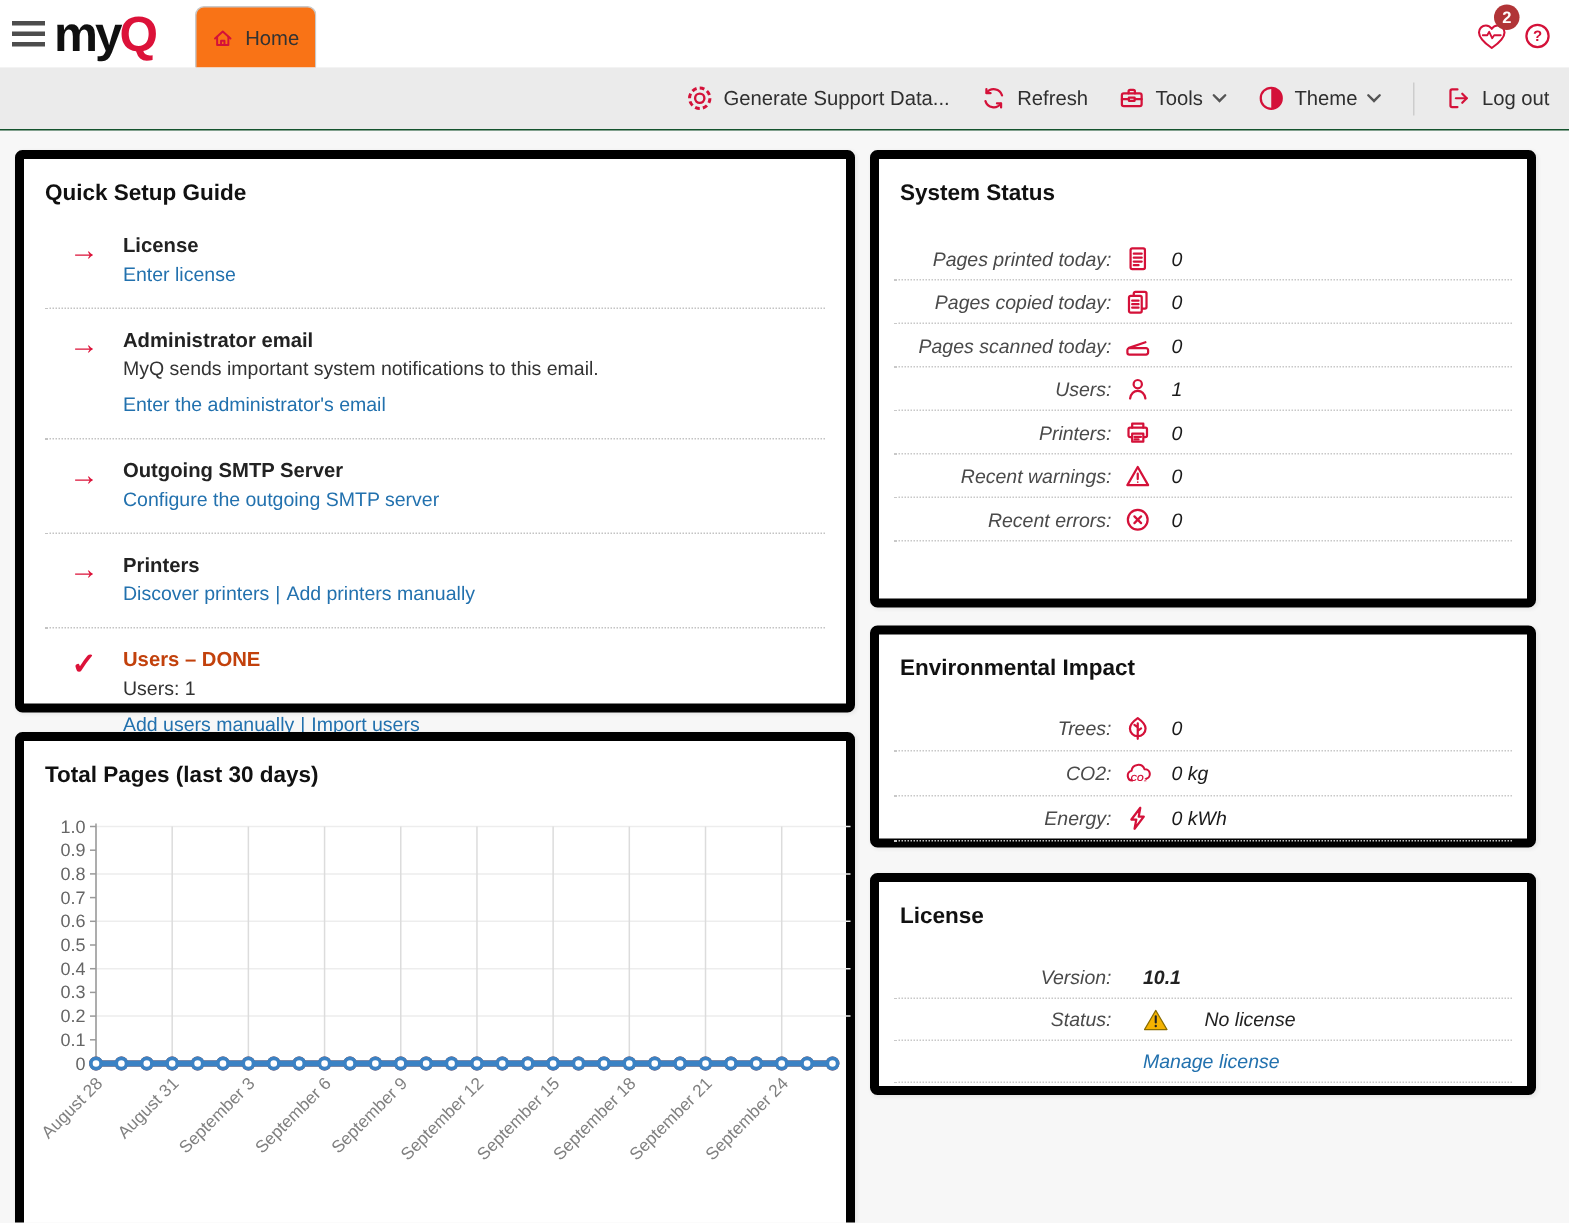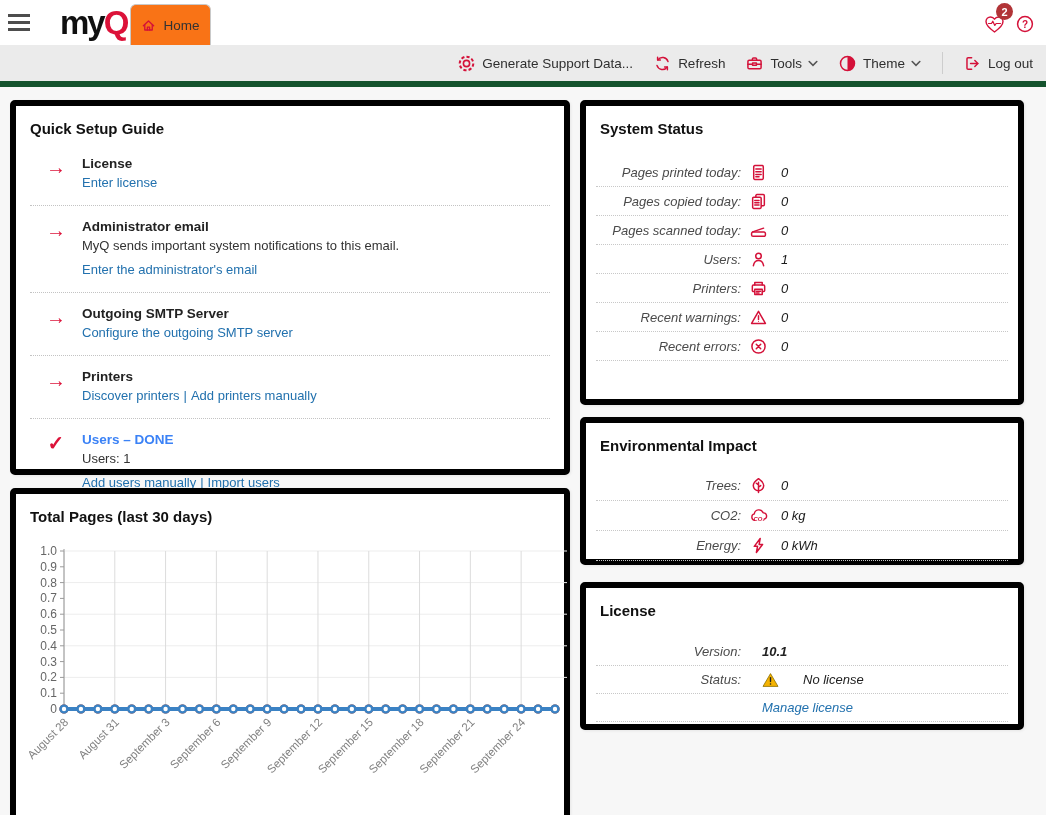--- a/index.html
+++ b/index.html
@@ -4,30 +4,30 @@
 <style>
   *{box-sizing:border-box;margin:0;padding:0;}
   html,body{width:1046px;height:815px;overflow:hidden;}
   body{position:relative;background:#f7f7f7;font-family:"Liberation Sans",sans-serif;font-size:13px;color:#333;}
   a{cursor:pointer;}
 
   
   .topbar{position:absolute;top:0;left:0;width:1046px;height:45px;background:#fff;}
   .hamburger{position:absolute;left:8px;top:14px;width:22px;height:17px;cursor:pointer;}
   .hamburger span{display:block;height:3px;background:#4d4d4d;margin-bottom:4px;}
-  .logo{position:absolute;left:36px;top:1px;font-size:33px;font-weight:800;letter-spacing:-2px;cursor:pointer;line-height:44px;margin-left:24px;}
+  .logo{position:absolute;left:36px;top:1px;font-size:33px;font-weight:800;letter-spacing:-2px;cursor:pointer;line-height:44px;}
   .logo-my{color:#101010;}
   .logo-q{color:#dc1239;}
   .tab{position:absolute;left:130px;top:4px;width:81px;height:41px;background:#f97316;border:1px solid #c9c9c9;border-bottom:none;border-radius:6px 6px 0 0;display:flex;align-items:center;justify-content:center;gap:7px;color:#333;cursor:pointer;font-size:13.5px;}
   .notif{position:absolute;right:40px;top:14px;width:23px;height:20px;cursor:pointer;}
   .badge{position:absolute;top:-11px;right:-7px;width:17px;height:17px;border-radius:50%;background:#b13437;color:#fff;font-size:11px;font-weight:700;display:flex;align-items:center;justify-content:center;}
   .help{position:absolute;right:12px;top:15px;width:18px;height:18px;cursor:pointer;}
 
   
-  .toolbar{position:absolute;top:45px;left:0;width:1046px;height:42px;background:#ebebeb;border-bottom:6px solid #14532d;display:flex;align-items:center;justify-content:flex-end;padding-right:13px;gap:21px;font-size:13.5px;color:#2f2f2f;}
+  .toolbar{position:absolute;top:45px;left:0;width:1046px;height:42px;background:#ebebeb;border-bottom:1px solid #14532d;display:flex;align-items:center;justify-content:flex-end;padding-right:13px;gap:21px;font-size:13.5px;color:#2f2f2f;}
   .tb-item{display:flex;align-items:center;gap:7px;cursor:pointer;white-space:nowrap;}
   .tb-sep{width:1px;height:22px;background:#cdcdcd;}
   .chev{margin-left:-1px;}
 
   
   .card{position:absolute;background:#fff;border:6px solid #000000;border-radius:5px;box-shadow:1px 1px 3px rgba(0,0,0,.07);}
   .card-title{font-size:15px;font-weight:700;color:#111;padding:14px 14px 0 14px;}
   #qs-card{left:10px;top:100px;width:560px;height:375px;}
   #chart-card{left:10px;top:488px;width:560px;height:360px;}
   #status-card{left:580px;top:100px;width:444px;height:305px;}
@@ -35,21 +35,21 @@
   #license-card{left:580px;top:582px;width:444px;height:148px;}
 
   
   .qs-list{padding:6px 14px 0 14px;}
   .qs-item{display:flex;padding:13px 0 15px 0;border-bottom:1px dotted #c3c3c3;}
   .qs-item:last-child{border-bottom:none;}
   .qs-icon{width:52px;flex:none;text-align:center;font-size:20px;font-weight:700;color:#dc1239;line-height:20px;padding-top:1px;}
   .qs-icon.arrow::after{content:"\2192";}
   .qs-icon.check::after{content:"\2713";}
   .qs-title{font-weight:700;color:#222;margin-bottom:4px;font-size:13.5px;}
-  .qs-item.done .qs-title{color:#3b82f6;}
+  .qs-item.done .qs-title{color:#c2410c;}
   .qs-desc{color:#333;margin-bottom:9px;}
   .qs-links a, .qs-links span{color:#2271ae;text-decoration:none;}
   .qs-links .lsep{margin:0 4px;}
 
   
   .rows{margin:0 10px;}
   .sr-row{display:flex;align-items:center;border-bottom:1px dotted #c8c8c8;font-style:italic;}
   .sr-label{width:145px;text-align:right;color:#4a4a4a;flex:none;}
   .sr-icon{width:19px;margin-left:9px;flex:none;display:flex;align-items:center;}
   .sr-value{margin-left:12px;color:#1a1a1a;}

